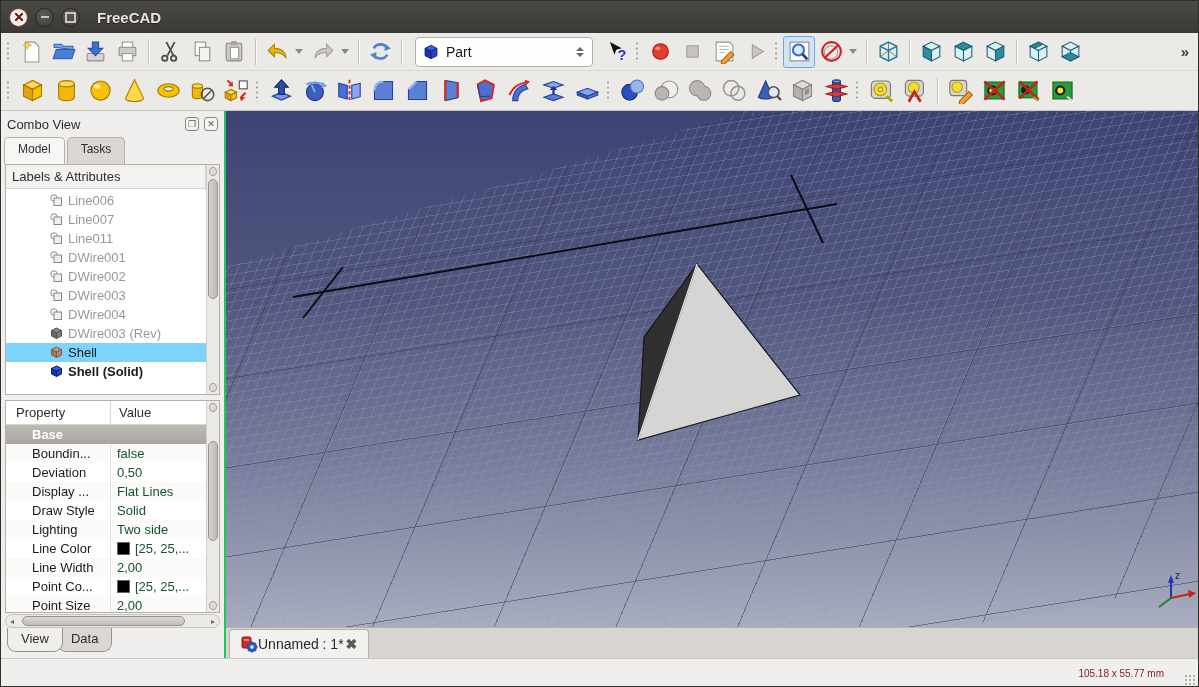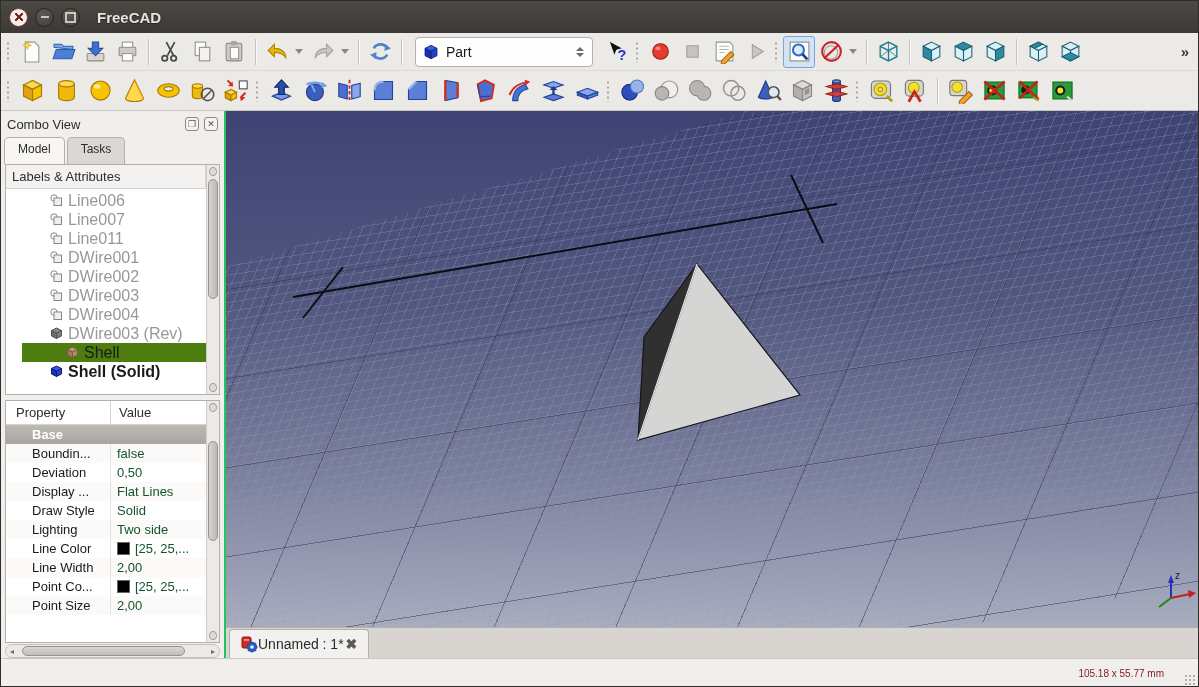--- a/index.html
+++ b/index.html
@@ -47,24 +47,24 @@
   .sidebar { width:225px; background:#f1efee; border-right:2px solid #22c55e; display:flex; flex-direction:column; }
   .panelhead { height:26px; display:flex; align-items:center; padding:0 6px; font-size:13px; color:#2e2d2b; }
   .panelhead .sp { flex:1; }
   .minibtn { width:14px; height:14px; border:1px solid #8a8781; border-radius:3px; background:#f6f5f3; font-size:9px; line-height:12px; text-align:center; color:#55534e; margin-left:5px; padding:0; }
   .ptabs { display:flex; padding-left:3px; height:27px; }
   .ptab { font-size:12px; color:#2e2d2b; padding:4px 13px; border:1px solid #b3b0aa; border-bottom:none; border-radius:5px 5px 0 0; background:#dbd8d3; margin-right:2px; }
   .ptab.active { background:#f7f6f4; position:relative; z-index:2; }
   .treebox { height:231px; margin:0 4px; background:#fff; border:1px solid #b3b0aa; position:relative; overflow:hidden; }
   .treehead { height:24px; line-height:23px; background:#f4f2f0; border-bottom:1px solid #d7d4d0; border-right:1px solid #d7d4d0; font-size:13px; color:#2e2d2b; padding-left:6px; margin-right:13px; }
   .treeitems { padding-top:2px; }
-  .trow { display:flex; align-items:center; gap:5px; height:19px; padding-left:44px; font-size:16px; color:#1a1a1a; }
+  .trow { display:flex; align-items:center; gap:5px; height:19px; padding-left:44px; font-size:13px; color:#1a1a1a; }
   .trow svg { width:13px; height:13px; flex:0 0 13px; }
   .trow.dim { color:#9b9892; }
-  .trow.selected { background:#4d7c0f;margin-left:16px; }
+  .trow.selected { background:#7dd3fc; }
   .trow.bold { font-weight:bold; }
   .vscroll { position:absolute; top:0; right:0; bottom:0; width:13px; background:#eceae7; border-left:1px solid #d0cdc9; }
   .vscroll .thumb { position:absolute; left:1px; right:1px; border-radius:6px; background:linear-gradient(90deg,#d6d3cf,#bdbab5); border:1px solid #96938d; }
   .vscroll .cap { position:absolute; left:2px; right:2px; height:9px; border-radius:50%; background:#dedbd7; border:1px solid #a5a29c; }
   .splitter { height:5px; }
   .propbox { flex:1; margin:0 4px; background:#fff; border:1px solid #b3b0aa; position:relative; overflow:hidden; font-size:13px; }
   .prophead { display:flex; height:24px; border-bottom:1px solid #d7d4d0; margin-right:13px; }
   .prophead div { line-height:23px; color:#2e2d2b; }
   .ph-name { width:105px; padding-left:10px; border-right:1px solid #d7d4d0; }
   .ph-val { flex:1; padding-left:8px; }
@@ -685,20 +685,24 @@
           <span class="cap" style="bottom:2px"></span>
         </div>
       </div>
 
       <div class="hscroll">
         <span class="ar l">◂</span>
         <div class="thumb"></div>
         <span class="ar r">▸</span>
       </div>
 
+      <div class="stabs">
+        <span class="stab active">View</span>
+        <span class="stab">Data</span>
+      </div>
     </div>
 
     <div class="vparea">
       <div class="viewport">
         <div class="grid"></div>
         <svg class="vsvg" width="974" height="516" viewBox="0 0 974 516">
 
           <g stroke="#0c0c12" stroke-width="2" fill="none">
             <line x1="67" y1="186" x2="611" y2="93"></line>
             <line x1="77" y1="207" x2="117" y2="156"></line>

